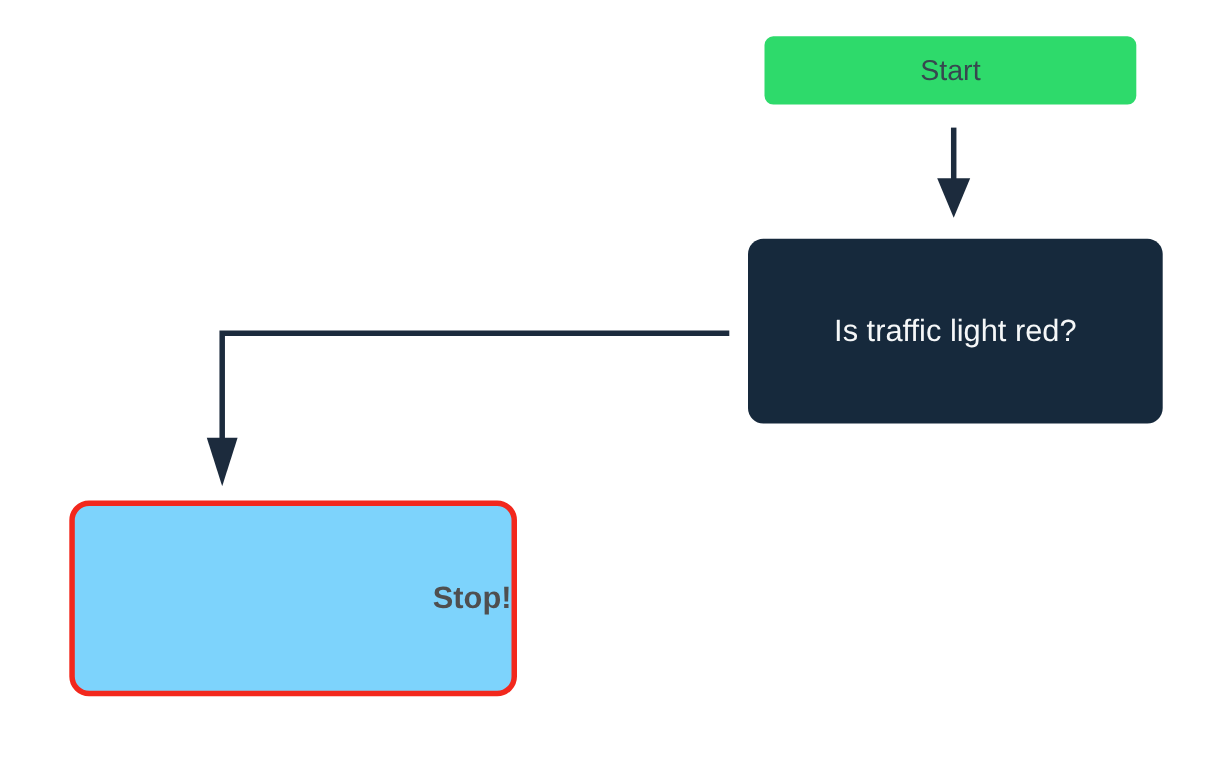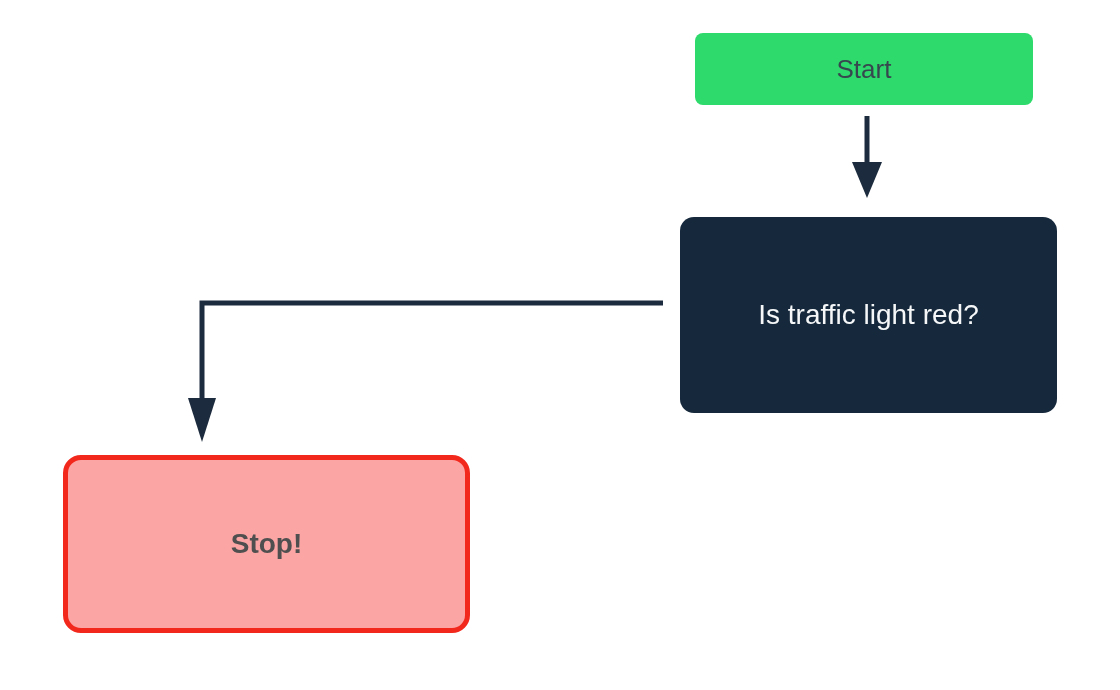--- a/index.html
+++ b/index.html
@@ -27,43 +27,44 @@
   }
   .node {
     position: absolute;
     display: flex;
     align-items: center;
     justify-content: center;
     text-align: center;
   }
   .node-start {
     left: 695px; top: 33px;
-    width: 338px; height: 72px;
+    width: 338px; height: 62px;
     background: var(--startFill);
     border-radius: 8px;
     color: var(--startText);
     font-size: 26px;
   }
   .node-question {
     left: 680px; top: 217px;
-    width: 377px; height: 196px;
+    width: 377px; height: 168px;
     background: var(--questionFill);
     border-radius: 14px;
     color: var(--questionText);
     font-size: 28px;
   }
   .node-stop {
     left: 63px; top: 455px;
     width: 407px; height: 178px;
-    background: #fca5a5;
+    background: #7dd3fc;
     border: 5px solid var(--stopBorder);
     border-radius: 18px;
     color: var(--stopText);
     font-size: 28px;
     font-weight: bold;
+    justify-content: flex-end;
   }
   .edge-label-yes {
     position: absolute;
     left: 352px; top: 243px;
     width: 140px;
     text-align: center;
     color: var(--edgeLabelText);
     font-size: 24px;
     letter-spacing: 1px;
   }

